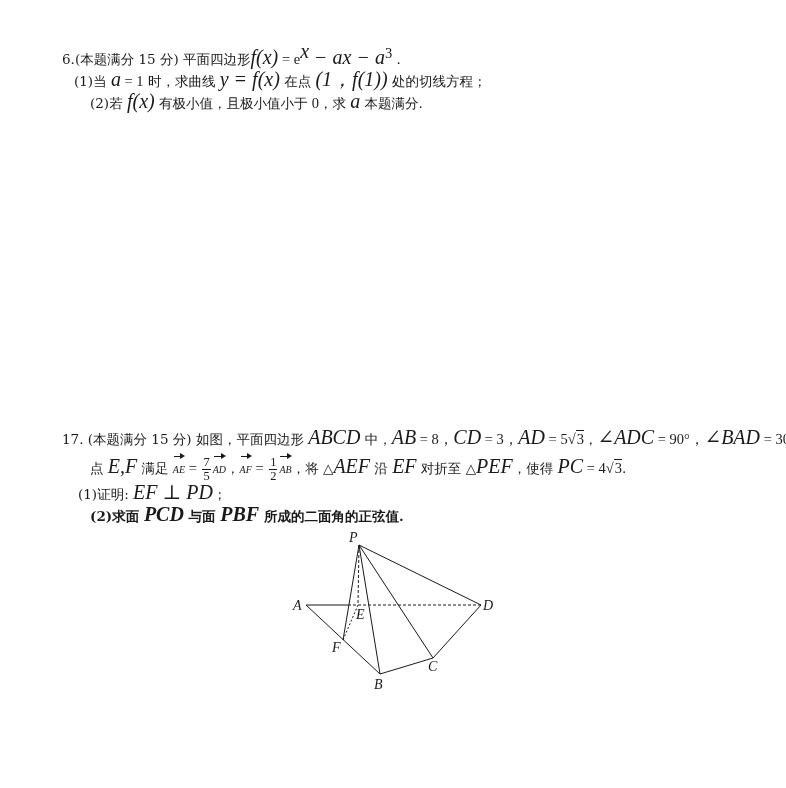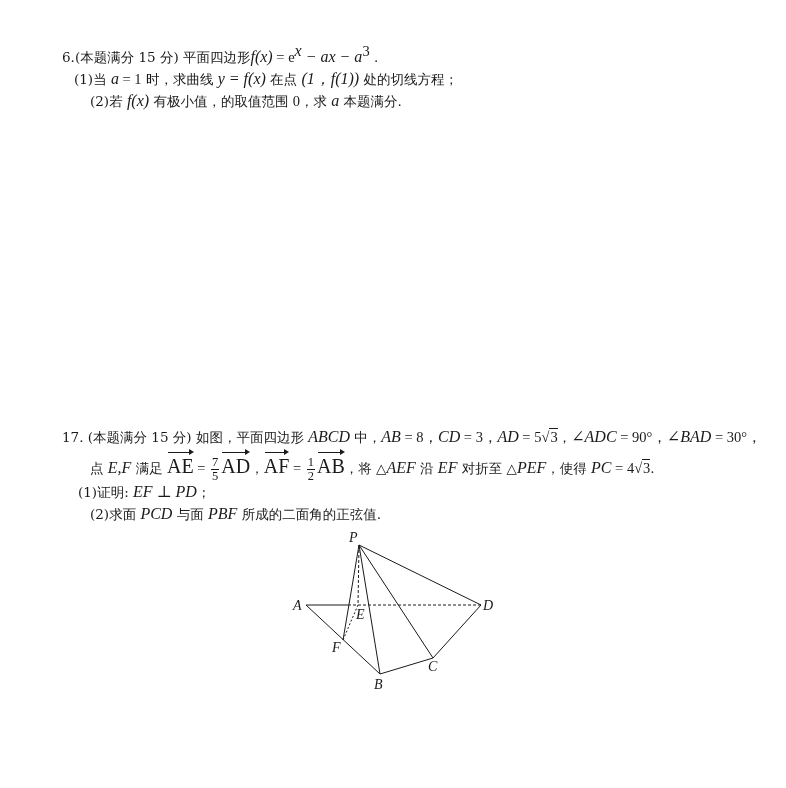--- a/index.html
+++ b/index.html
@@ -17,32 +17,33 @@
       font-size: 13.5px;
     }
     .line {
       position: absolute;
       white-space: nowrap;
       line-height: 18px;
     }
     .m {
       font-family: "Liberation Serif", "DejaVu Serif", serif;
       font-style: italic;
-      font-size: 16px;
+      font-size: 20px;
       margin-top: 36px;
     }
     .r {
       font-family: "Liberation Serif", "DejaVu Serif", serif;
       font-size: 14.5px;
     }
     .vec {
       position: relative;
       display: inline-block;
       font-family: "Liberation Serif", serif;
-      font-size: 20px;
+      font-style: italic;
+      font-size: 10px;
     }
     .vec::before {
       content: "";
       position: absolute;
       left: 1px;
       right: 2px;
       top: -1px;
       border-top: 1px solid #1a1a1a;
     }
     .vec::after {
@@ -101,21 +102,21 @@
 <div class="line" style="left:62px; top:48px;">
   <span>6.</span><span>(本题满分 15 分)</span>
   <span>平面四边形</span><span class="m">f(x)</span><span class="r"> = </span><span class="r">e</span><sup class="m">x</sup><span class="m"> − ax − a</span><sup class="r">3</sup><span> .</span>
 </div>
 
 <div class="line" style="left:74px; top:70px;">
   <span>(1)</span><span>当 </span><span class="m">a</span><span class="r"> = 1</span><span> 时，求曲线 </span><span class="m">y = f(x)</span><span> 在点 </span><span class="m">(1，f(1))</span><span> 处的切线方程；</span>
 </div>
 
 <div class="line" style="left:90px; top:92px;">
-  <span>(2)</span><span>若 </span><span class="m">f(x)</span><span> 有极小值，的取值范围 </span><span class="r">0</span><span>，求 </span><span class="m">a</span><span> 本题满分.</span>
+  <span>(2)</span><span>若 </span><span class="m">f(x)</span><span> 有极小值，且极小值小于 </span><span class="r">0</span><span>，求 </span><span class="m">a</span><span> 本题满分.</span>
 </div>
 
 <div class="line" style="left:62px; top:428px;">
   <span>17.</span> <span>(本题满分 15 分)</span>
   <span>如图，平面四边形 </span><span class="m">ABCD</span><span> 中，</span><span class="m">AB</span><span class="r"> = 8，</span><span class="m">CD</span><span class="r"> = 3，</span><span class="m">AD</span><span class="r"> = 5</span><span class="sqrt">√<span class="rad">3</span></span><span>，</span><span class="m">∠ADC</span><span class="r"> = 90°，</span><span class="m">∠BAD</span><span class="r"> = 30°，</span>
 </div>
 
 <div class="line" style="left:90px; top:453px; line-height:26px;">
   <span>点 </span><span class="m">E,F</span><span> 满足 </span><span class="vec">AE</span><span class="r"> = </span><span class="frac">
       <span class="num">7</span>
@@ -123,21 +124,21 @@
     </span><span class="vec">AD</span><span>，</span><span class="vec">AF</span><span class="r"> = </span><span class="frac">
       <span class="num">1</span>
       <span class="den">2</span>
     </span><span class="vec">AB</span><span>，将 △</span><span class="m">AEF</span><span> 沿 </span><span class="m">EF</span><span> 对折至 △</span><span class="m">PEF</span><span>，使得 </span><span class="m">PC</span><span class="r"> = 4</span><span class="sqrt">√<span class="rad">3</span></span><span>.</span>
 </div>
 
 <div class="line" style="left:78px; top:483px;">
   <span>(1)</span><span>证明: </span><span class="m">EF ⊥ PD</span><span>；</span>
 </div>
 
-<div class="line" style="left:90px; top:505px;">
+<div class="line" style="left:90px; top:505px;font-weight:bold;">
   <span>(2)</span><span>求面 </span><span class="m">PCD</span><span> 与面 </span><span class="m">PBF</span><span> 所成的二面角的正弦值.</span>
 </div>
 
 <svg id="diagram" width="230" height="175" viewBox="280 525 230 175">
   <g stroke="#1a1a1a" stroke-width="1" fill="none">
 
     <line x1="306" y1="605" x2="380" y2="674"></line>
     <line x1="380" y1="674" x2="433" y2="658"></line>
     <line x1="433" y1="658" x2="481" y2="605"></line>
     <line x1="306" y1="605" x2="348" y2="605"></line>

